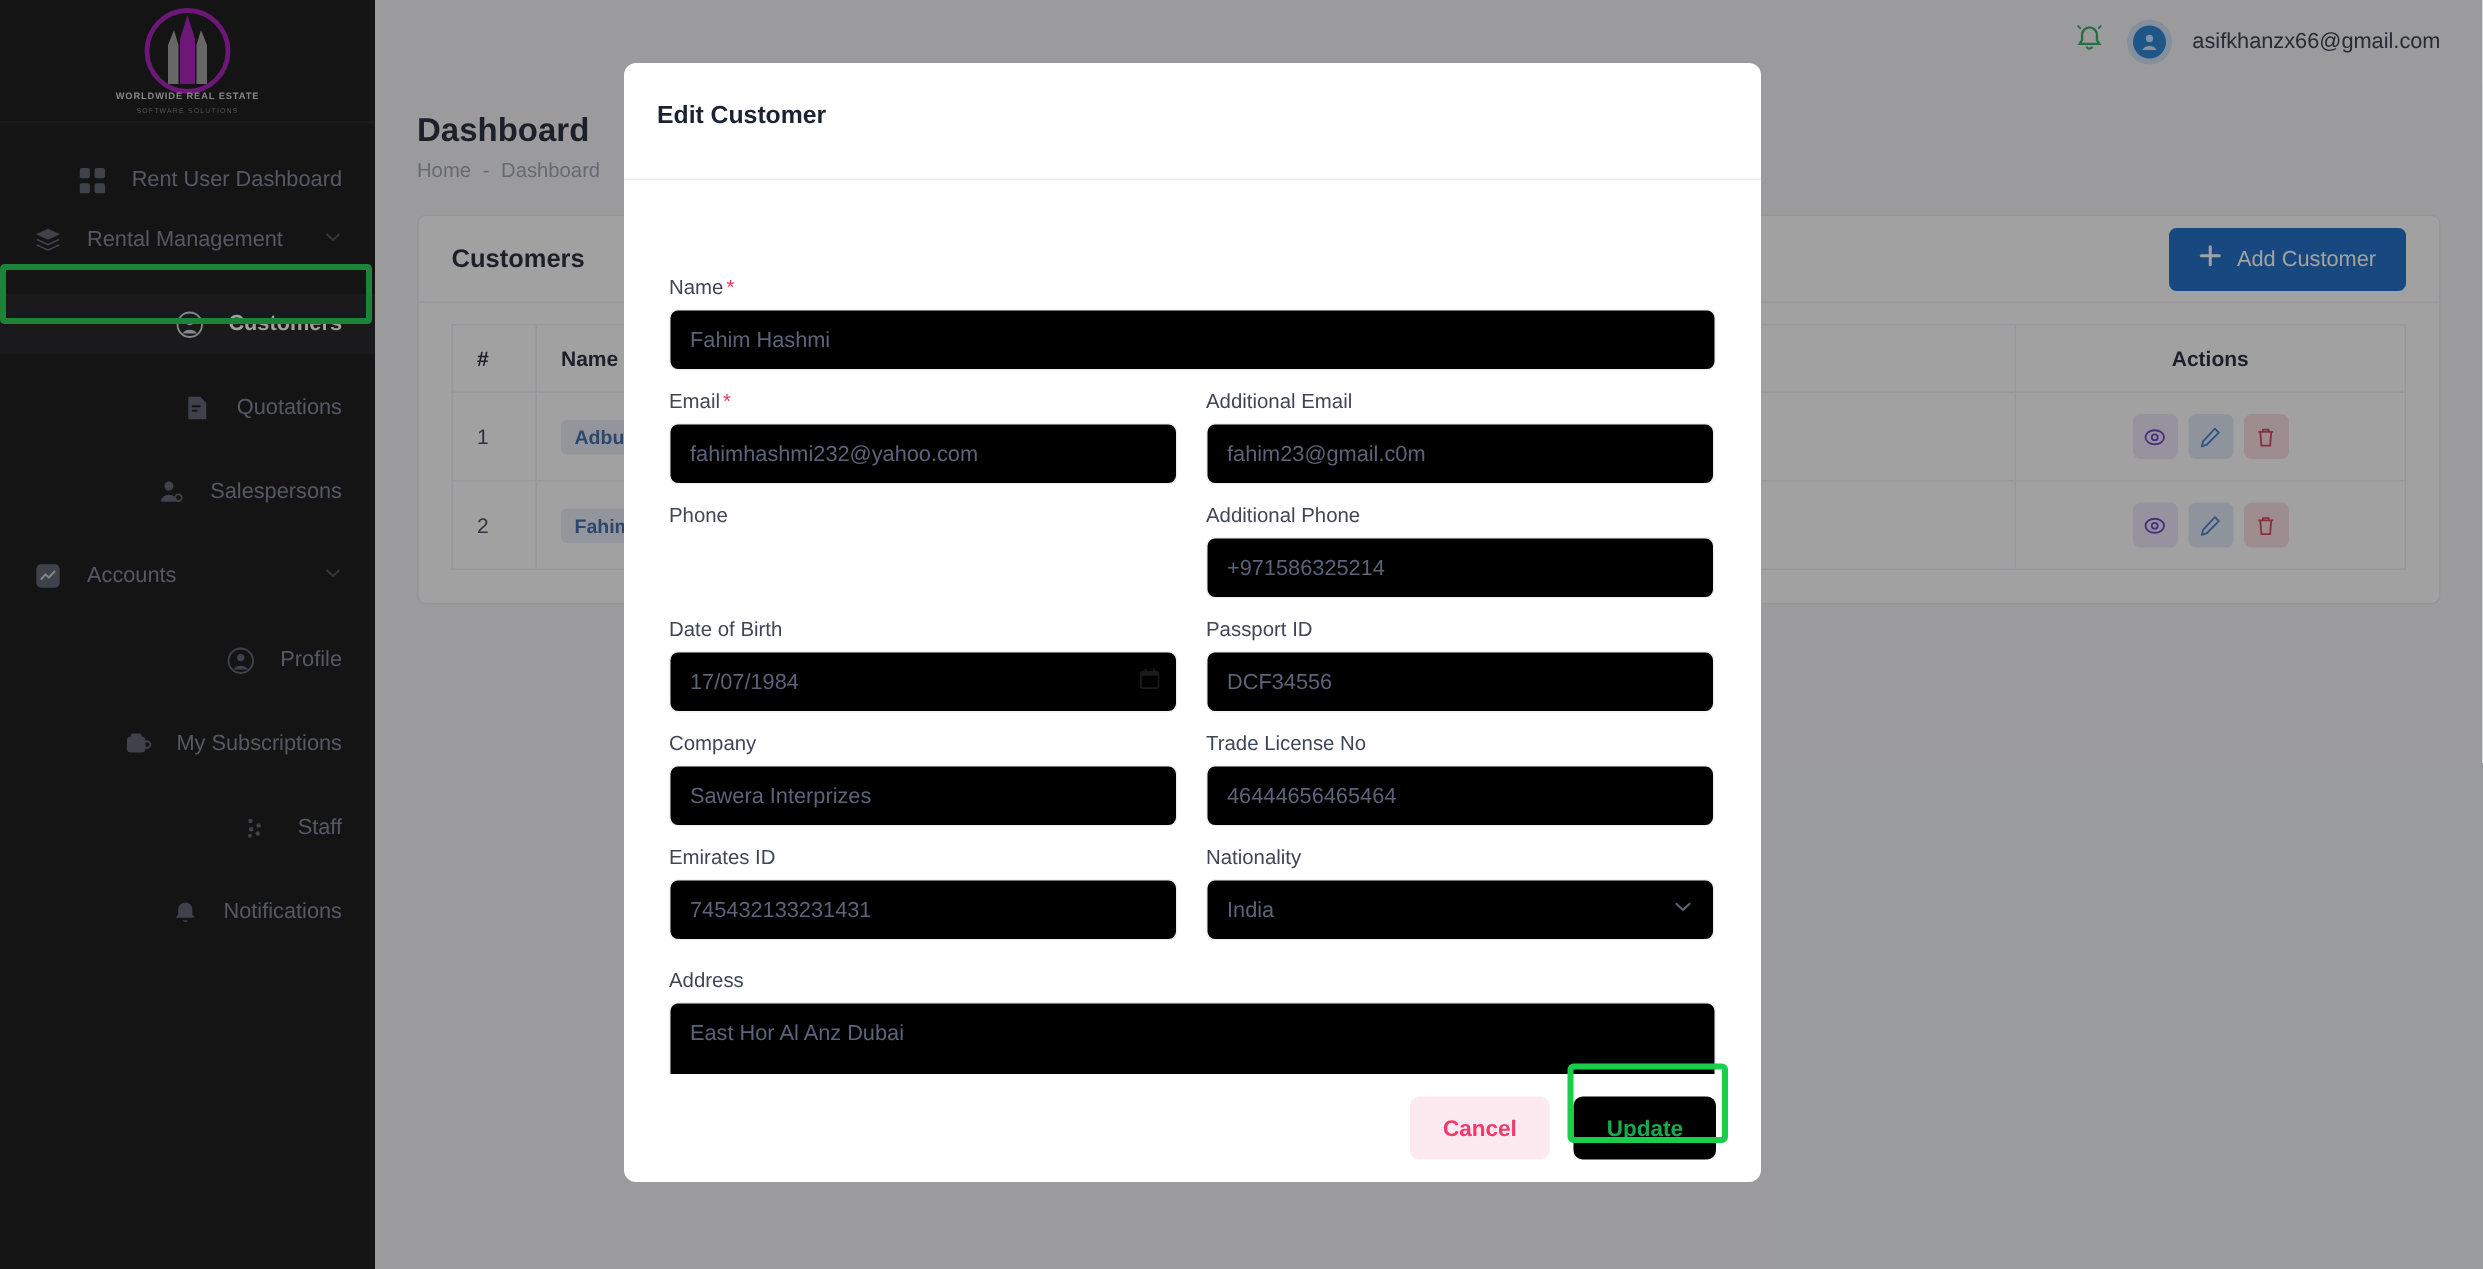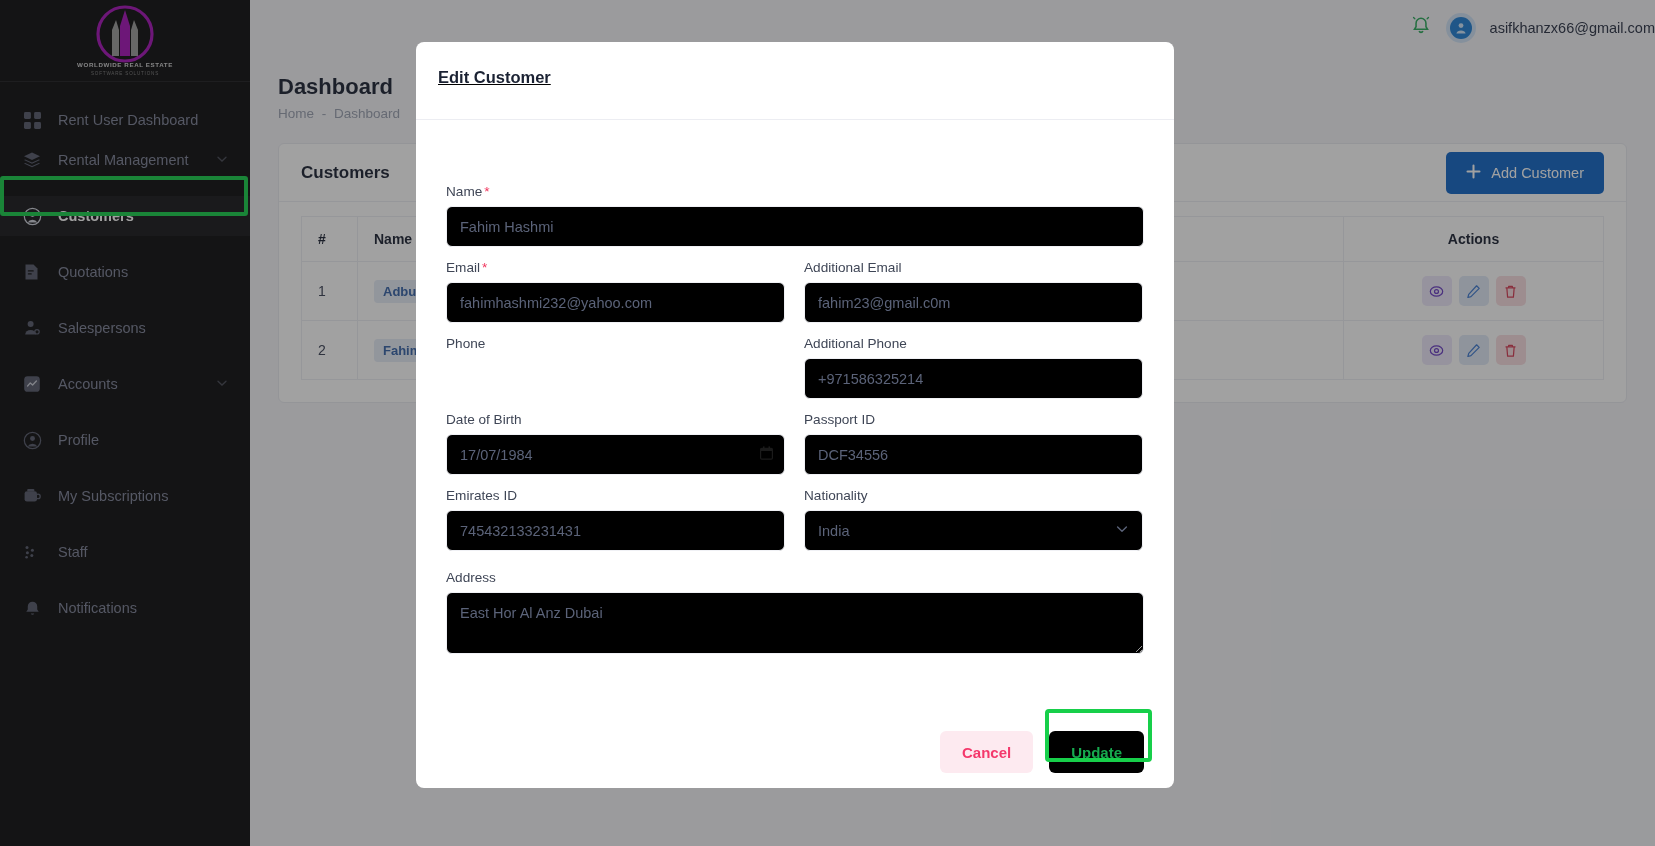--- a/index.html
+++ b/index.html
@@ -32,42 +32,42 @@
   .logo-text2 {
     position: absolute; bottom: 2px; left: 0; width: 100%;
     text-align: center; color: #7a7a7a; font-size: 4.6px;
     letter-spacing: 0.8px;
   }
   .nav { padding-top: 18px; }
   .nav-item {
     display: flex; align-items: center;
     height: 40px; padding: 0 22px; margin: 0 0;
     color: #7c8196; font-size: 14.5px; gap: 16px;
-    cursor: pointer; position: relative;
+    cursor: pointer; position: relative; justify-content: flex-end;
   }
   .nav-item .ico { width: 20px; height: 20px; display: flex;
     align-items: center; justify-content: center; flex: 0 0 20px; }
   .nav-item.active { background: #17171b; color: #ffffff; font-weight: 700; }
   .nav-item .chev { margin-left: auto; opacity: .6; }
   .nav-list > div { margin-bottom: 16px; }
   .nav-item { margin-bottom: 0; }
 
   .hl-sidebar {
     position: absolute; left: 0; top: 176px;
     width: 248px; height: 40px;
     border: 4px solid #17cf4a; border-radius: 3px;
     pointer-events: none; z-index: 9;
   }
 
   
   .main { position: absolute; left: 250px; top: 0; width: 1405px; height: 846px;
     background: #f4f5f9; }
   .topbar {
     height: 56px; display: flex; align-items: center; justify-content: flex-end;
-    gap: 14px; background: #f4f5f9;
+    padding-right: 28px; gap: 14px; background: #f4f5f9;
   }
   .user-email { font-size: 14.5px; color: #2b3245; }
   .avatar {
     width: 30px; height: 30px; border-radius: 50%;
     background: #cfe2f7; display: flex; align-items: center; justify-content: center;
   }
   .avatar-inner {
     width: 22px; height: 22px; border-radius: 50%; background: #1f7fd4;
     display: flex; align-items: center; justify-content: center;
   }
@@ -120,21 +120,20 @@
   }
   .modal {
     position: absolute; left: 416px; top: 42px;
     width: 758px; height: 746px;
     background: #fff; border-radius: 8px; z-index: 21;
     display: flex; flex-direction: column; overflow: hidden;
   }
   .modal-head {
     height: 78px; padding: 26px 0 0 22px;
     border-bottom: 1px solid #ecedf2;
-    text-decoration: underline;
   }
   .modal-title { font-size: 16.5px; font-weight: 700; color: #1b2233; }
   .modal-body { flex: 1; padding: 24px 30px 0 30px; overflow: hidden; }
   .row2 { display: flex; gap: 19px; }
   .fg { margin-bottom: 13px; }
   .fg.full { width: 100%; margin-top: 40px; }
   .fg.half { width: 339px; }
   label.lbl {
     display: block; font-size: 13.6px; color: #3f4656; margin-bottom: 7px;
   }
@@ -481,20 +480,30 @@
                 </svg>
             </span>
           </div>
         </div>
         <div class="fg half">
           <label class="lbl">Passport ID</label>
           <input class="inp" value="DCF34556" style="">
         </div>
       </div>
 
+      <div class="row2">
+        <div class="fg half">
+          <label class="lbl">Company</label>
+          <input class="inp" value="Sawera Interprizes" style="">
+        </div>
+        <div class="fg half">
+          <label class="lbl">Trade License No</label>
+          <input class="inp" value="46444656465464" style="">
+        </div>
+      </div>
 
       <div class="row2">
         <div class="fg half">
           <label class="lbl">Emirates ID</label>
           <input class="inp" value="745432133231431" style="">
         </div>
         <div class="fg half">
           <label class="lbl">Nationality</label>
           <div class="sel-wrap">
             <input class="inp" readonly="" value="India" style="">

